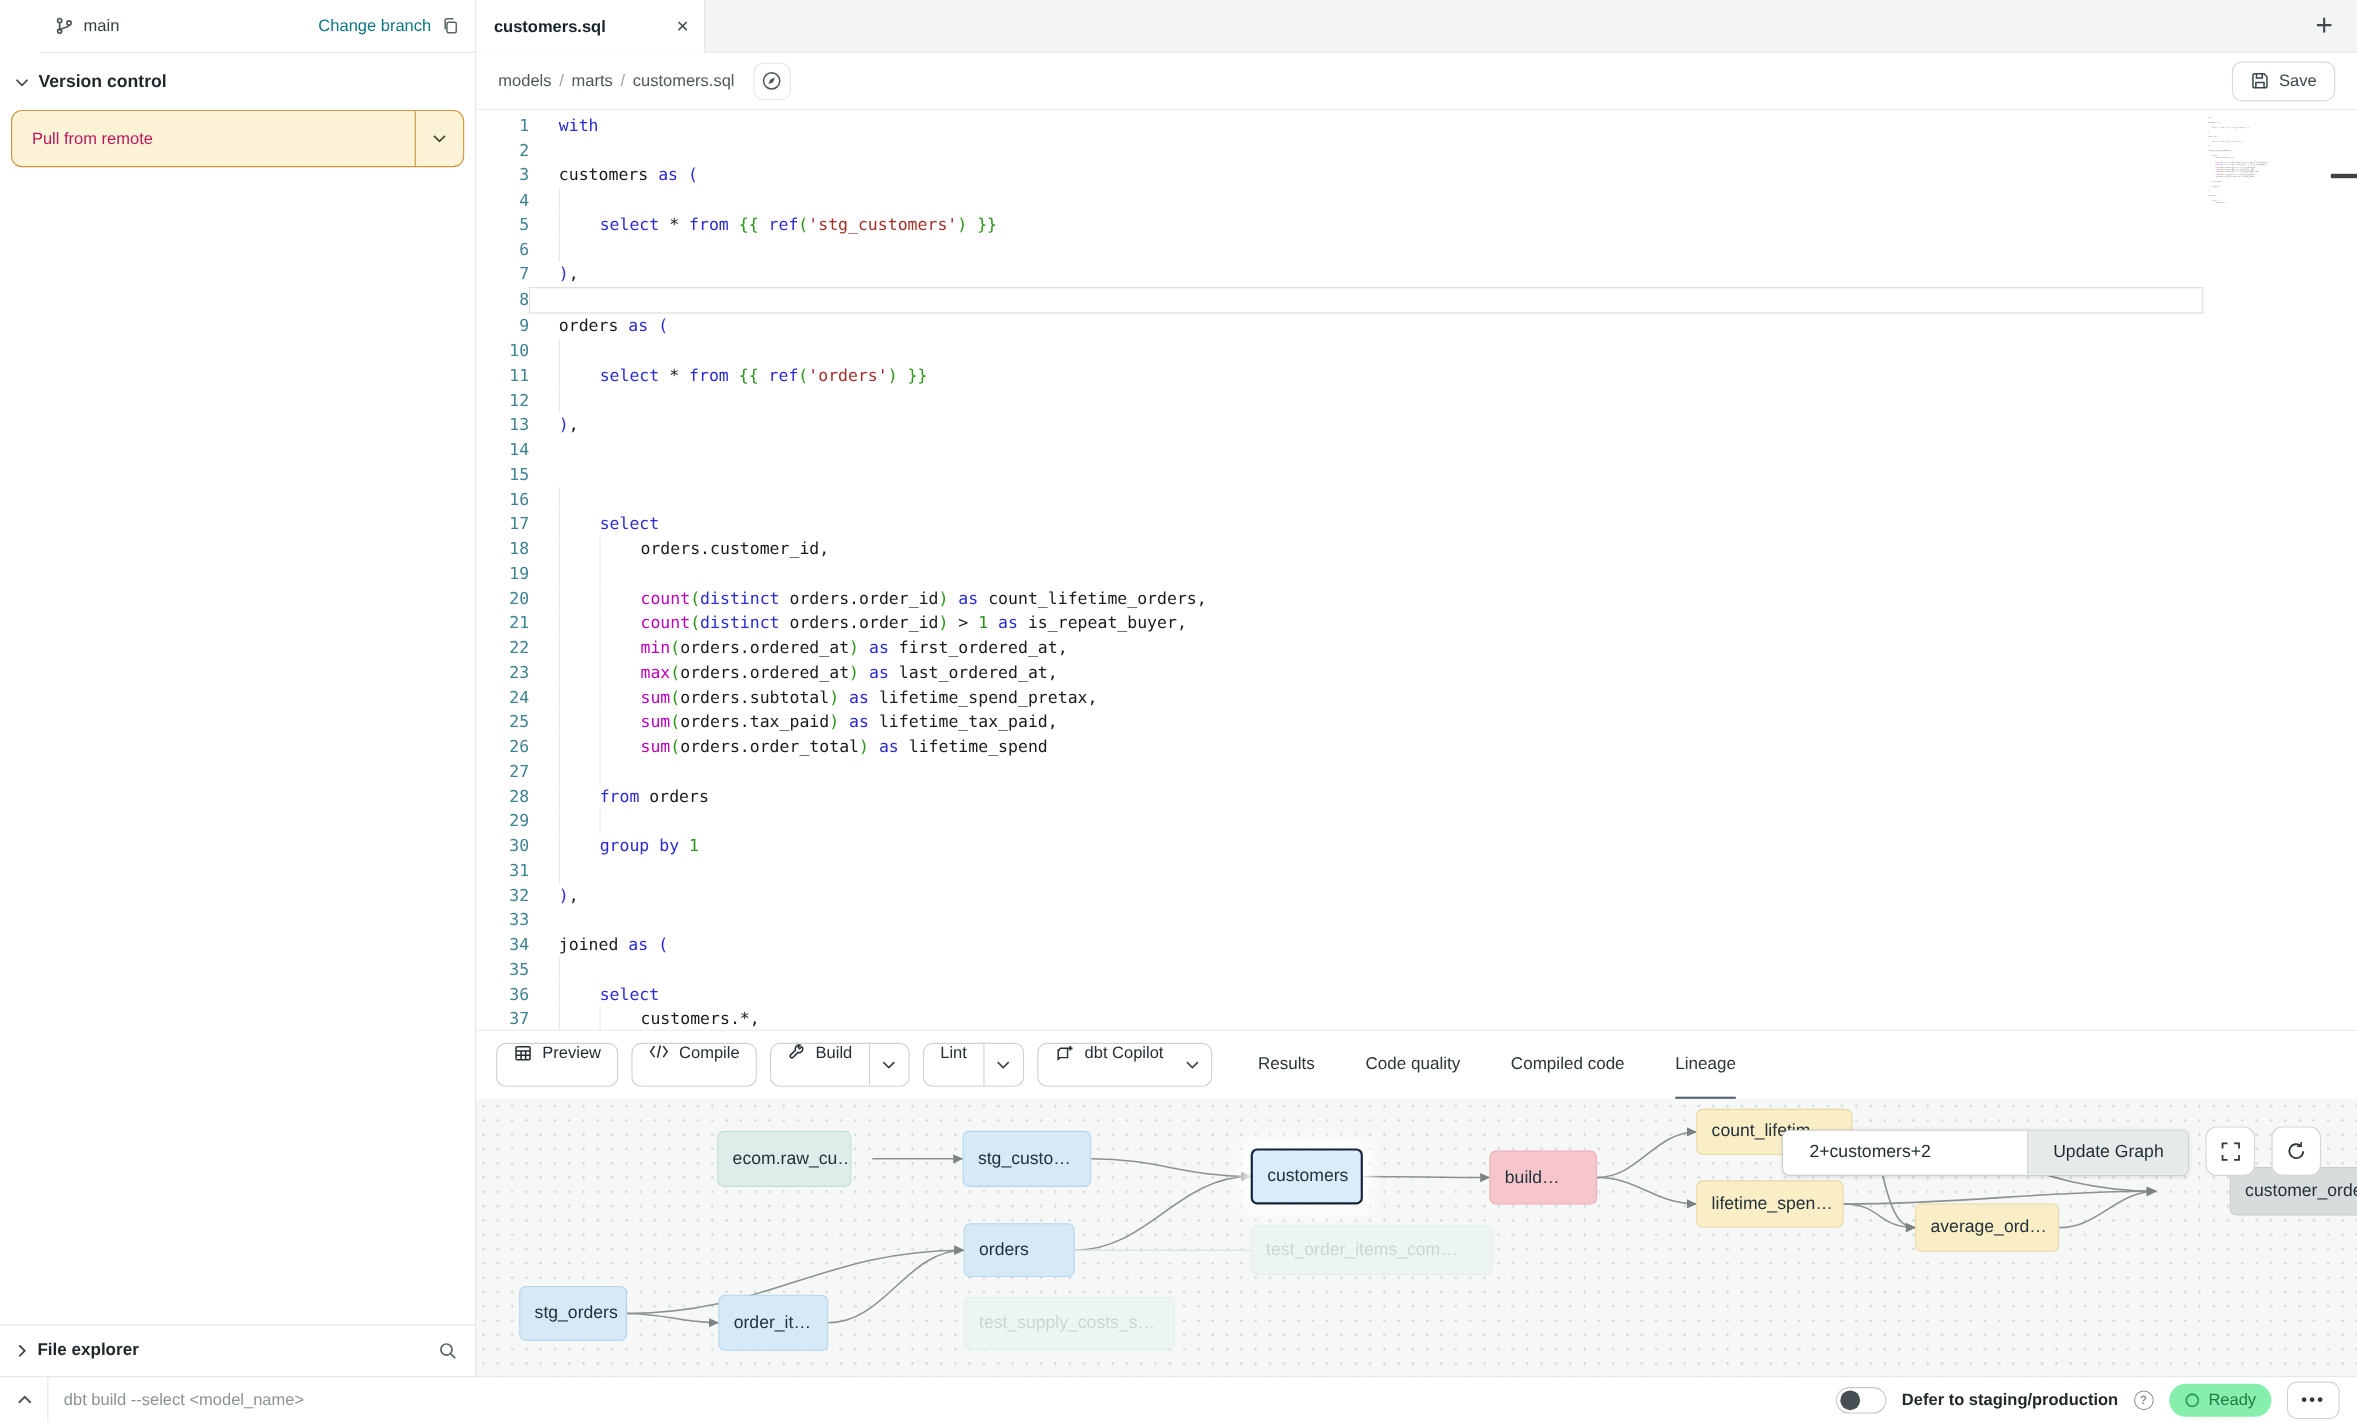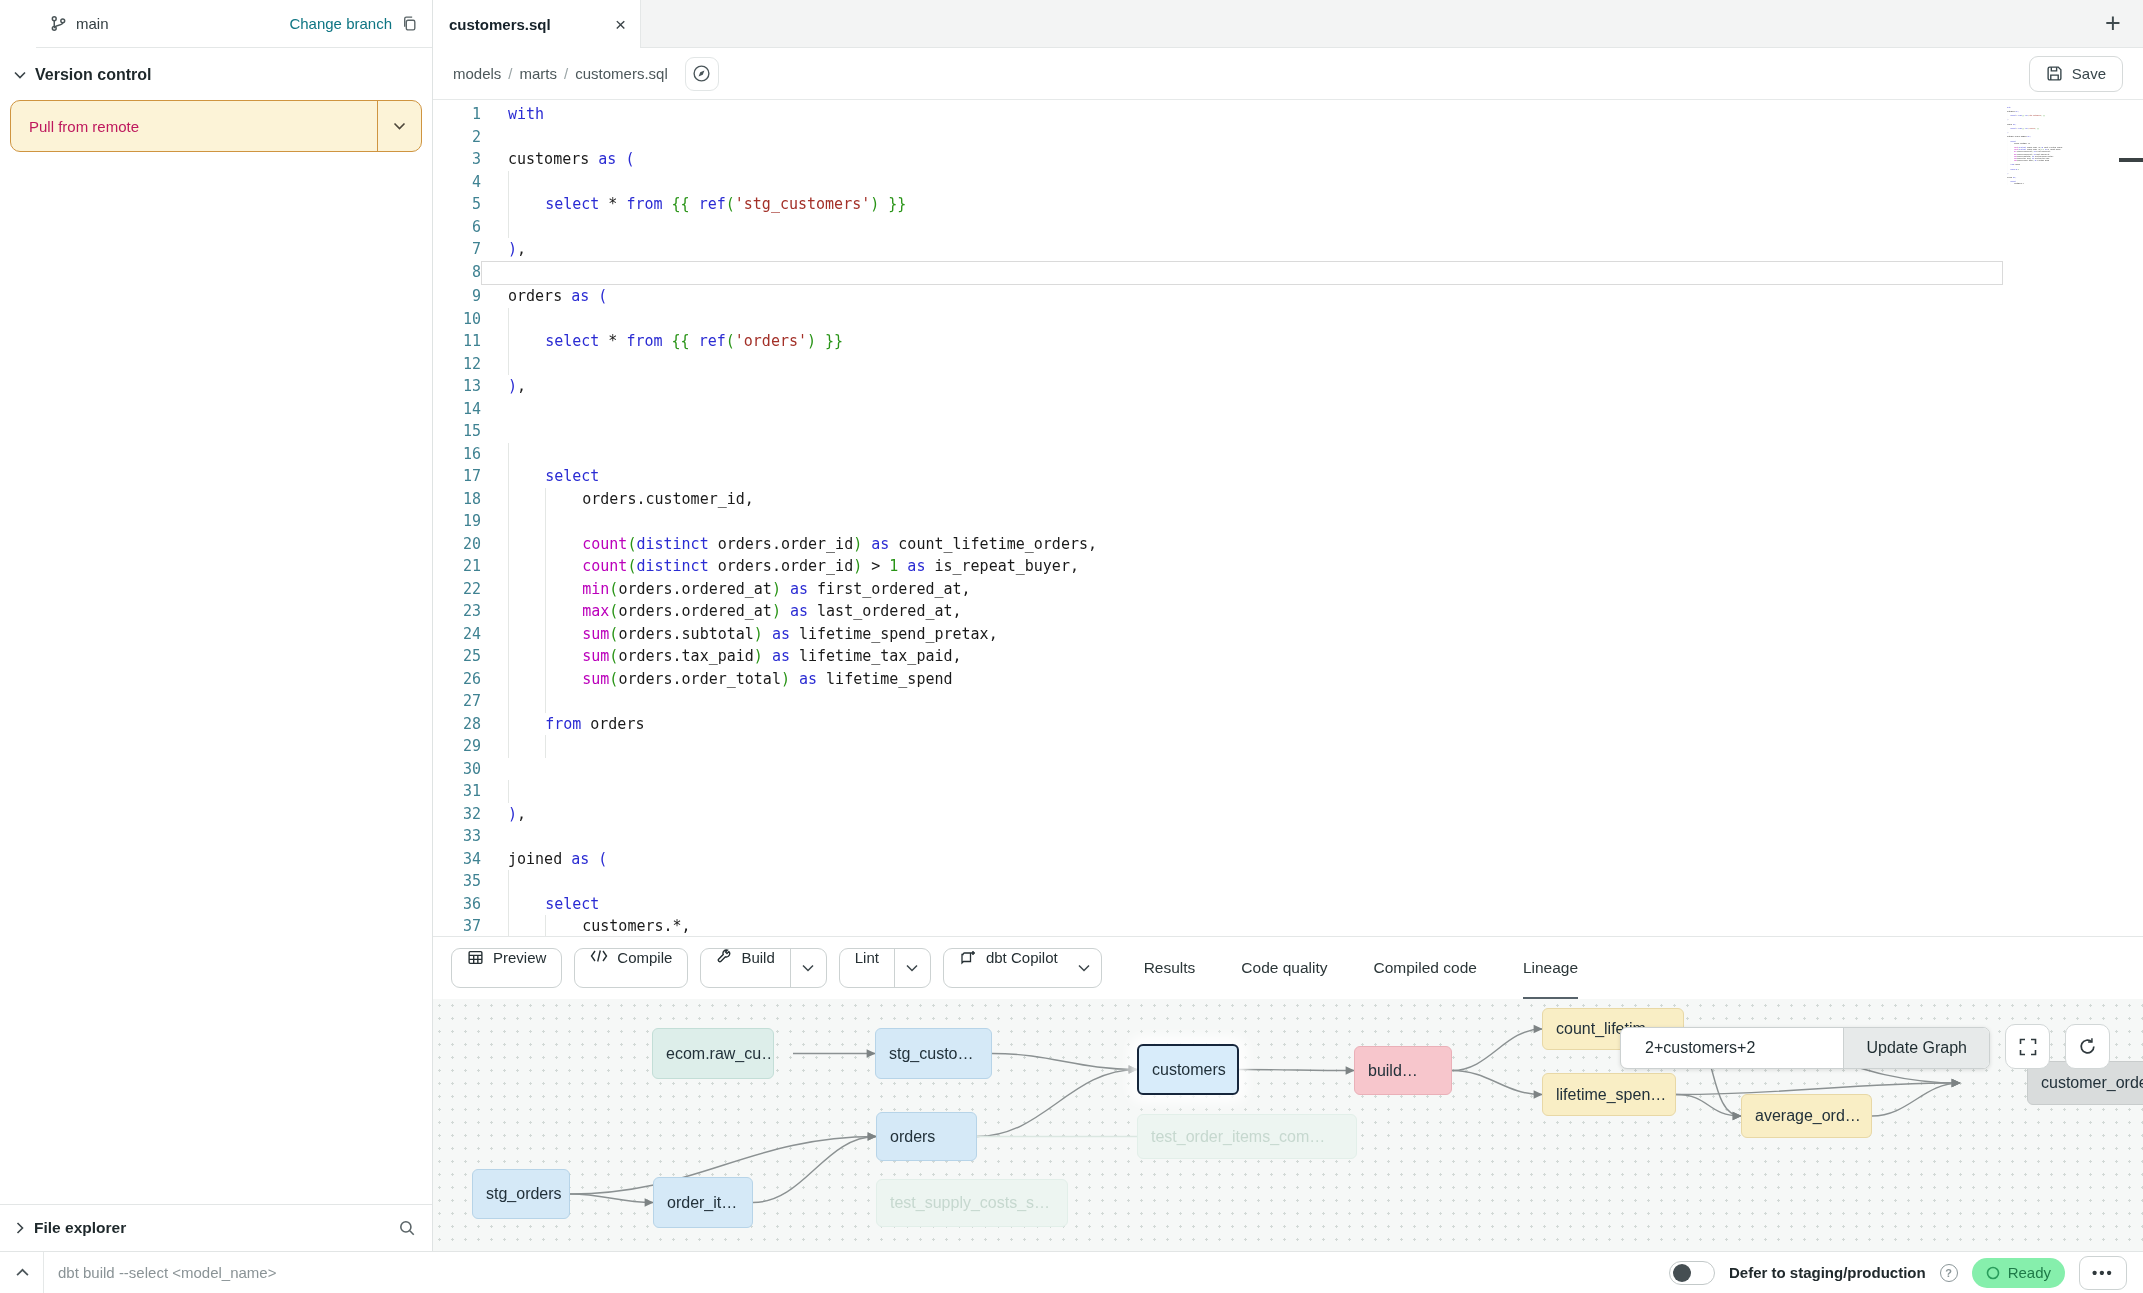--- a/index.html
+++ b/index.html
@@ -227,21 +227,21 @@
             <div class="cl"><span class="ln">20</span><span class="lc"><span class="g">    </span><span class="g">    </span><span class="tok-fn">count</span><span class="tok-pr">(</span><span class="tok-kw">distinct</span><span class="tok-id"> orders.order_id</span><span class="tok-pr">)</span><span class="tok-kw"> as</span><span class="tok-id"> count_lifetime_orders,</span></span></div>
             <div class="cl"><span class="ln">21</span><span class="lc"><span class="g">    </span><span class="g">    </span><span class="tok-fn">count</span><span class="tok-pr">(</span><span class="tok-kw">distinct</span><span class="tok-id"> orders.order_id</span><span class="tok-pr">)</span><span class="tok-id"> &gt; </span><span class="tok-num">1</span><span class="tok-kw"> as</span><span class="tok-id"> is_repeat_buyer,</span></span></div>
             <div class="cl"><span class="ln">22</span><span class="lc"><span class="g">    </span><span class="g">    </span><span class="tok-fn">min</span><span class="tok-pr">(</span><span class="tok-id">orders.ordered_at</span><span class="tok-pr">)</span><span class="tok-kw"> as</span><span class="tok-id"> first_ordered_at,</span></span></div>
             <div class="cl"><span class="ln">23</span><span class="lc"><span class="g">    </span><span class="g">    </span><span class="tok-fn">max</span><span class="tok-pr">(</span><span class="tok-id">orders.ordered_at</span><span class="tok-pr">)</span><span class="tok-kw"> as</span><span class="tok-id"> last_ordered_at,</span></span></div>
             <div class="cl"><span class="ln">24</span><span class="lc"><span class="g">    </span><span class="g">    </span><span class="tok-fn">sum</span><span class="tok-pr">(</span><span class="tok-id">orders.subtotal</span><span class="tok-pr">)</span><span class="tok-kw"> as</span><span class="tok-id"> lifetime_spend_pretax,</span></span></div>
             <div class="cl"><span class="ln">25</span><span class="lc"><span class="g">    </span><span class="g">    </span><span class="tok-fn">sum</span><span class="tok-pr">(</span><span class="tok-id">orders.tax_paid</span><span class="tok-pr">)</span><span class="tok-kw"> as</span><span class="tok-id"> lifetime_tax_paid,</span></span></div>
             <div class="cl"><span class="ln">26</span><span class="lc"><span class="g">    </span><span class="g">    </span><span class="tok-fn">sum</span><span class="tok-pr">(</span><span class="tok-id">orders.order_total</span><span class="tok-pr">)</span><span class="tok-kw"> as</span><span class="tok-id"> lifetime_spend</span></span></div>
             <div class="cl"><span class="ln">27</span><span class="lc"><span class="g">    </span><span class="g">    </span></span></div>
             <div class="cl"><span class="ln">28</span><span class="lc"><span class="g">    </span><span class="tok-kw">from</span><span class="tok-id"> orders</span></span></div>
             <div class="cl"><span class="ln">29</span><span class="lc"><span class="g">    </span><span class="g">    </span></span></div>
-            <div class="cl"><span class="ln">30</span></div>
+            <div class="cl"><span class="ln">30</span><span class="lc"><span class="g">    </span><span class="tok-kw">group by </span><span class="tok-num">1</span></span></div>
             <div class="cl"><span class="ln">31</span><span class="lc"><span class="g">    </span></span></div>
             <div class="cl"><span class="ln">32</span><span class="lc"><span class="tok-kw">)</span><span class="tok-id">,</span></span></div>
             <div class="cl"><span class="ln">33</span><span class="lc">&nbsp;</span></div>
             <div class="cl"><span class="ln">34</span><span class="lc"><span class="tok-id">joined </span><span class="tok-kw">as (</span></span></div>
             <div class="cl"><span class="ln">35</span><span class="lc"><span class="g">    </span></span></div>
             <div class="cl"><span class="ln">36</span><span class="lc"><span class="g">    </span><span class="tok-kw">select</span></span></div>
             <div class="cl"><span class="ln">37</span><span class="lc"><span class="g">    </span><span class="g">    </span><span class="tok-id">customers.*,</span></span></div>
           </div>
         <div class="minimap">
             <div class="minimap-inner" id="minimap-inner">

